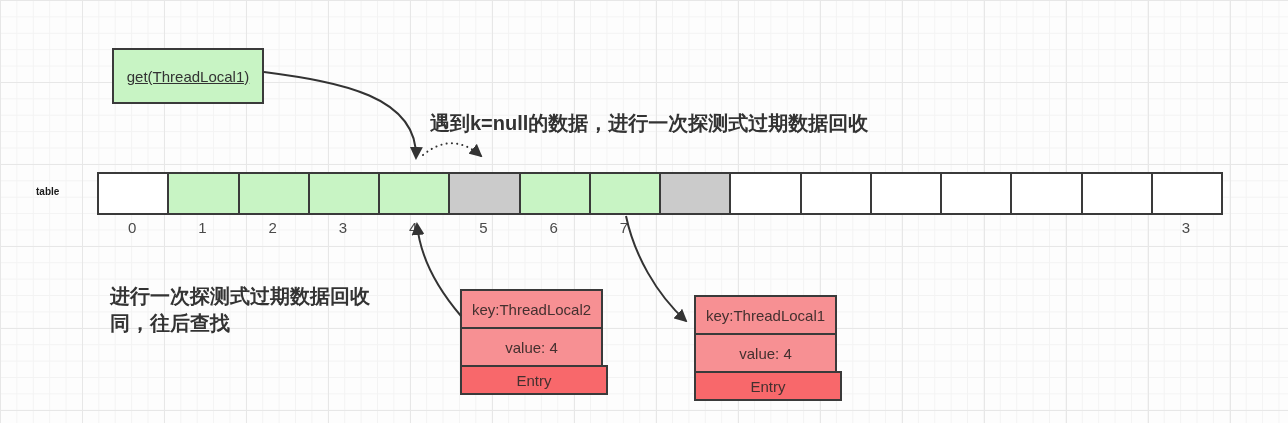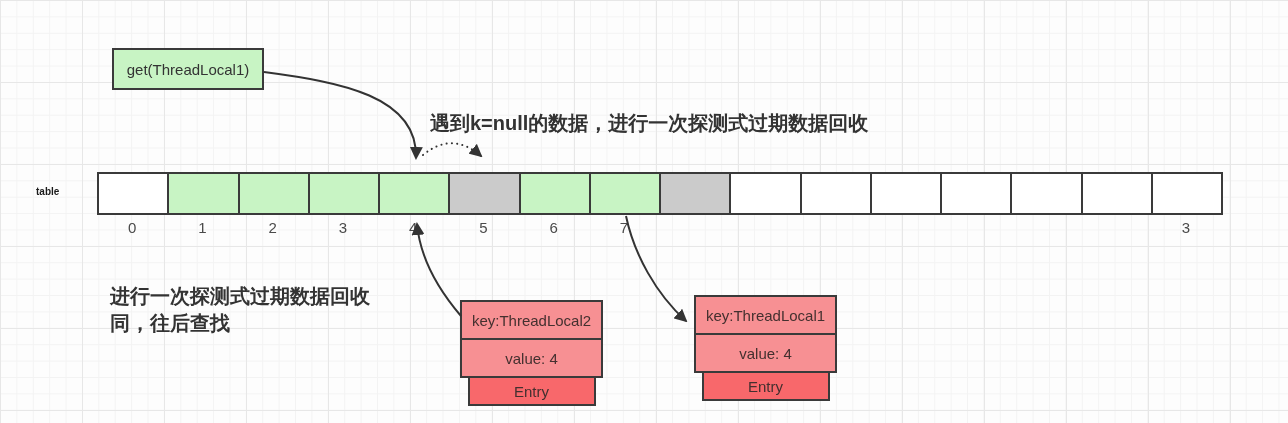--- a/index.html
+++ b/index.html
@@ -10,24 +10,24 @@
     background-image:
       linear-gradient(var(--grid-major) 1px, transparent 1px),
       linear-gradient(90deg, var(--grid-major) 1px, transparent 1px),
       linear-gradient(var(--grid-minor) 1px, transparent 1px),
       linear-gradient(90deg, var(--grid-minor) 1px, transparent 1px);
     background-size:82px 82px, 82px 82px, 16.4px 16.4px, 16.4px 16.4px;
   }
   .arrow-layer { position:absolute; left:0; top:0; width:1288px; height:423px; pointer-events:none; z-index:5; }
 
   .get-box {
-    position:absolute; left:112px; top:48px; width:152px; height:42px;
+    position:absolute; left:112px; top:48px; width:152px; height:56px;
     background:var(--cell_filled); border:2px solid var(--shape_border);
     display:flex; align-items:center; justify-content:center;
-    font-size:15px; color:var(--text_dark); z-index:2;
+    font-size:15px; color:var(--text_dark); z-index:2;text-decoration:underline;
   }
 
   .annotation { position:absolute; font-weight:bold; color:var(--text_dark); font-size:20px; text-align:left; line-height:27px; z-index:2; }
   .annotation.top { left:430px; top:110px; width:482px; }
   .annotation.left { left:110px; top:283px; width:262px; }
 
   .table-label { position:absolute; left:36px; top:186px; font-size:10px; font-weight:bold; color:#1a1a1a; z-index:2; }
 
   .table-row { position:absolute; left:97px; top:172px; height:43px; display:flex; z-index:2; }
   .cell { width:72.25px; height:43px; border:2px solid var(--shape_border); margin-left:-2px; }
@@ -36,24 +36,24 @@
   .index-row { position:absolute; left:97px; top:219px; height:20px; width:1128px; z-index:2; }
   .idx { position:absolute; top:0; width:70.25px; text-align:center; font-size:15px; color:#4a4a4a; }
 
   .entry-card { position:absolute; z-index:2; text-align:center; font-size:15px; color:#44302f; }
   .entry-card .krow, .entry-card .vrow {
     width:143px; height:40px; background:var(--entry_fill); border:2px solid var(--shape_border);
     display:flex; align-items:center; justify-content:center;
   }
   .entry-card .vrow { margin-top:-2px; }
   .entry-card .tag {
-    width:128px; height:30px; margin:-2px auto 0 auto; background:var(--entry_tag_fill);
+    width:148px; height:30px; margin:-2px auto 0 auto; background:var(--entry_tag_fill);
     border:2px solid var(--shape_border); display:flex; align-items:center; justify-content:center;
   }
-  .entry-card.one { left:460px; top:300px; }
+  .entry-card.one { left:460px; top:289px; }
   .entry-card.two { left:694px; top:295px; }
 </style>
 </head>
 <body>
 
 <div class="canvas">
 
   <svg class="arrow-layer" viewBox="0 0 1288 423">
     <defs>
       <marker id="ah" viewBox="0 0 10 10" refX="8.5" refY="5" markerWidth="6.5" markerHeight="6.5" orient="auto-start-reverse">

